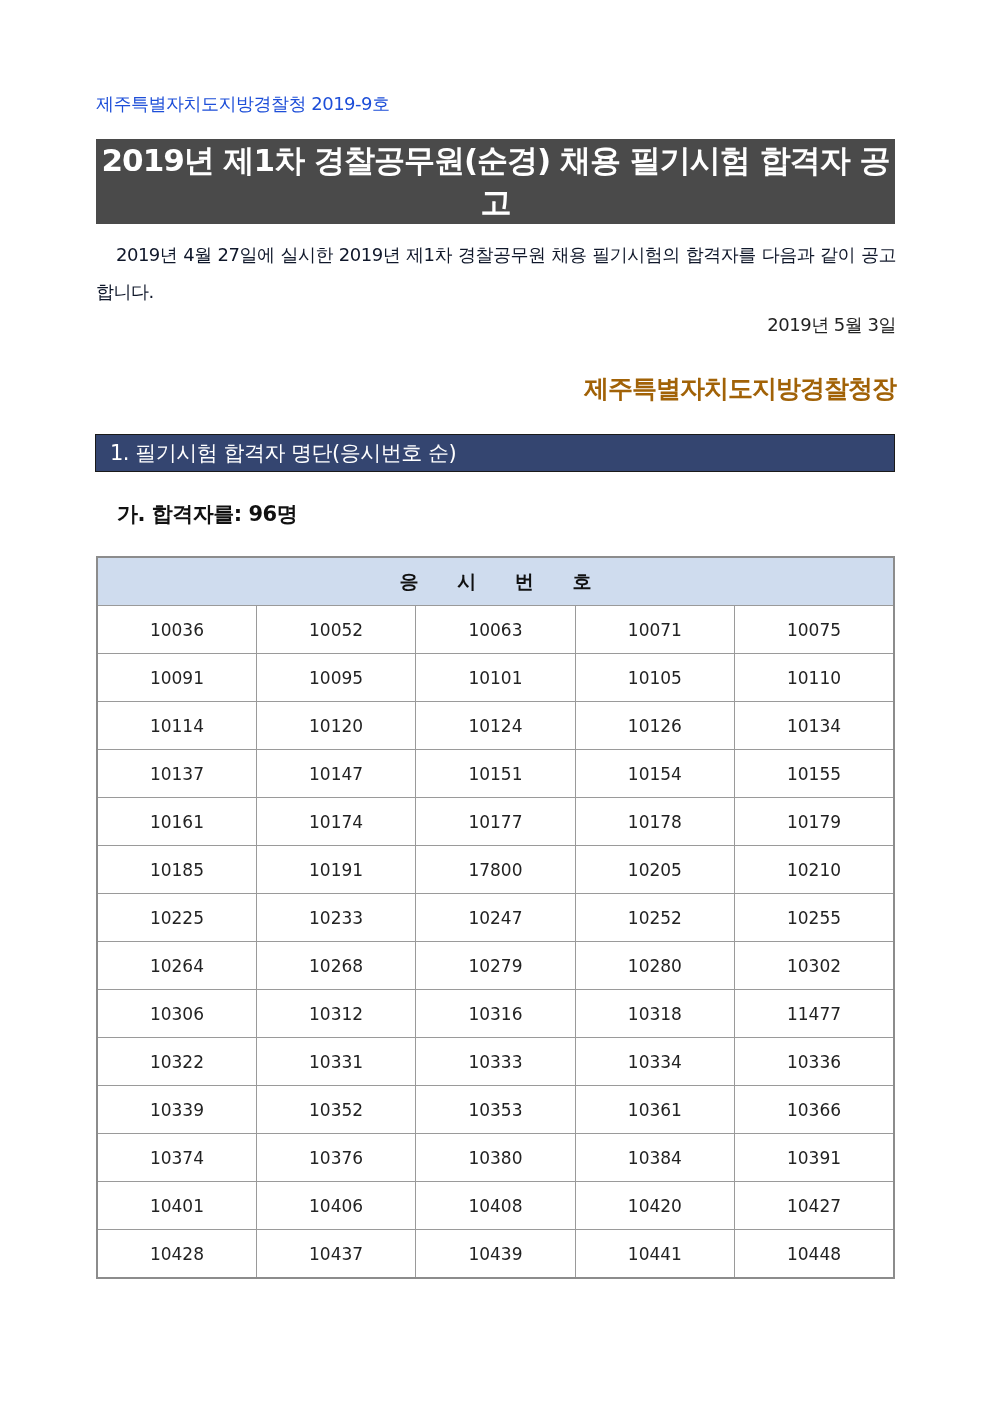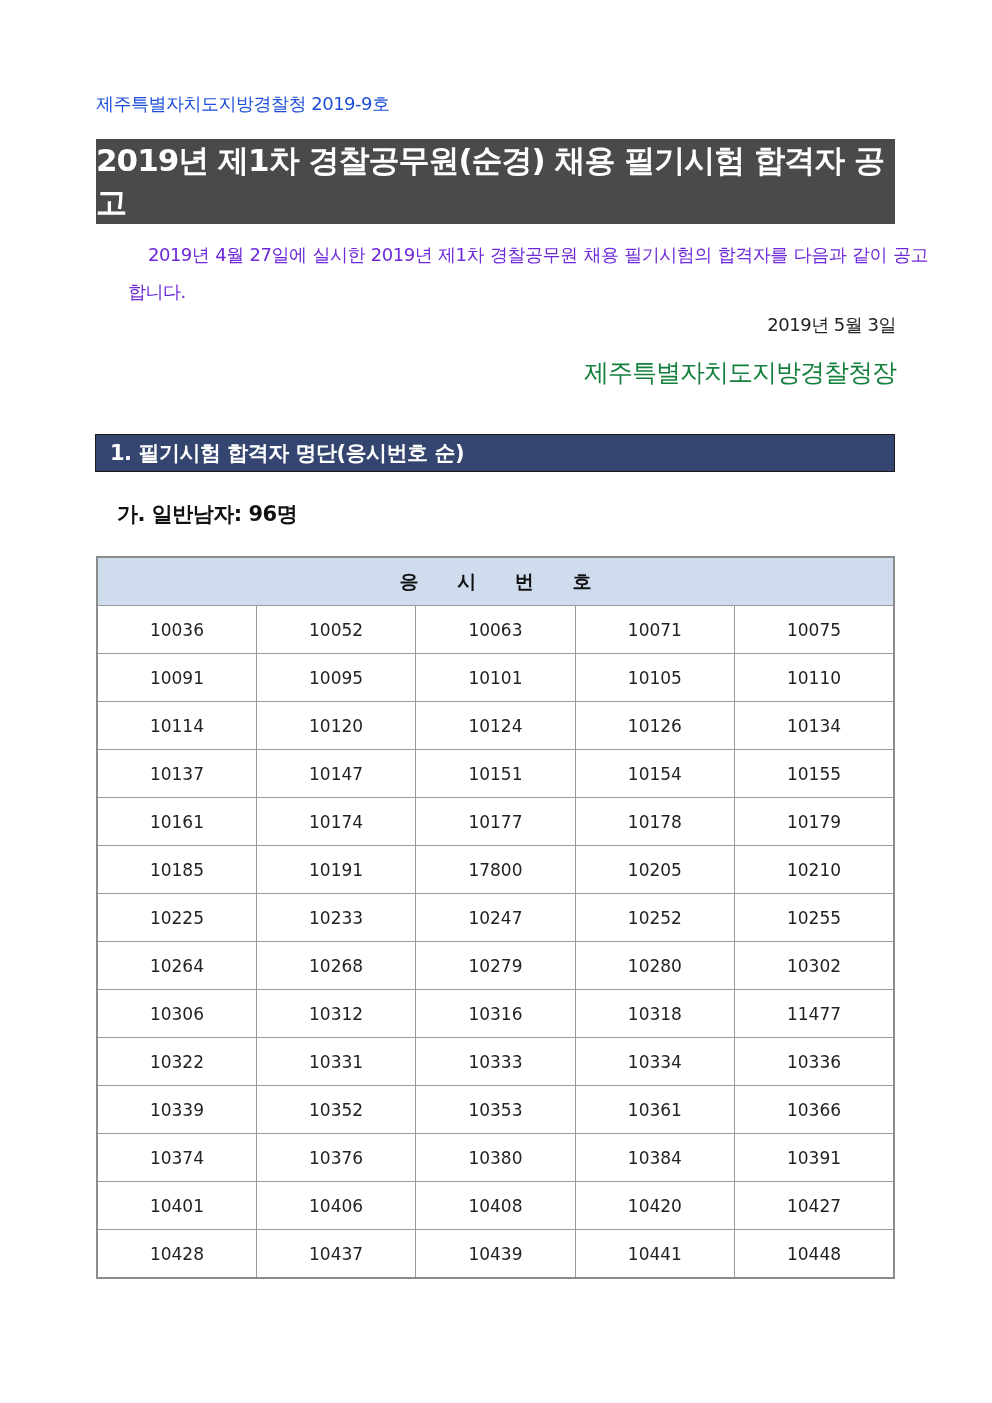--- a/index.html
+++ b/index.html
@@ -10,40 +10,41 @@
     .doc-number {
       position: absolute; left: 96px; top: 92px;
       font-size: 18px; color: #1d4ed8; letter-spacing: -0.5px;
     }
     .title-bar {
       position: absolute; left: 96px; top: 139px; width: 799px; height: 85px;
       background: #4a4a4a; color: #ffffff;
       display: flex; align-items: center; justify-content: center;
       font-size: 31px; font-weight: bold; letter-spacing: -1px;
       box-sizing: border-box;
+      text-align: center;
     }
     .intro {
       position: absolute; left: 96px; top: 236px; width: 800px;
-      font-size: 18px; line-height: 37px; color: #6d28d9;
-      text-align: justify; text-indent: 20px; letter-spacing: -0.5px; margin-left: 32px;
+      font-size: 18px; line-height: 37px; color: #0f172a;
+      text-align: justify; text-indent: 20px; letter-spacing: -0.5px;
     }
     .date {
       position: absolute; right: 96px; top: 313px;
       font-size: 18px; color: #222; letter-spacing: -0.5px;
     }
     .issuer {
-      position: absolute; right: 96px; top: 356px;
-      font-size: 25px; font-weight: normal; color: #15803d; letter-spacing: -1px;
+      position: absolute; right: 96px; top: 372px;
+      font-size: 25px; font-weight: bold; color: #a16207; letter-spacing: -1px;
     }
     .section-bar {
       position: absolute; left: 95px; top: 434px; width: 800px; height: 38px;
       background: #344570; color: #ffffff; border: 1px solid #1a1a1a;
       box-sizing: border-box;
       display: flex; align-items: center; padding-left: 14px;
-      font-size: 21px; font-weight: bold; letter-spacing: -0.5px;
+      font-size: 21px; font-weight: normal; letter-spacing: -0.5px;
     }
     .subsection {
       position: absolute; left: 117px; top: 500px;
       font-size: 21px; font-weight: bold; color: #111; letter-spacing: -0.5px;
     }
     table.roster {
       position: absolute; left: 96px; top: 556px; width: 799px;
       border-collapse: collapse; table-layout: fixed;
       border: 2px solid #8c8c8c;
     }
@@ -67,21 +68,21 @@
 </div>
 
 <div class="intro">2019년 4월 27일에 실시한 2019년 제1차 경찰공무원 채용 필기시험의 합격자를 다음과 같이 공고합니다.</div>
 <div class="date">2019년 5월 3일</div>
 <div class="issuer">제주특별자치도지방경찰청장</div>
 
 <div class="section-bar">
   <span>1. 필기시험 합격자 명단(응시번호 순)</span>
 </div>
 
-<div class="subsection">가. 일반남자: 96명</div>
+<div class="subsection">가. 합격자를: 96명</div>
 
 <table class="roster">
   <thead>
     <tr>
       <th colspan="5">응 시 번 호</th>
     </tr>
   </thead>
   <tbody id="roster-body">
       <tr>
         <td>10036</td>

